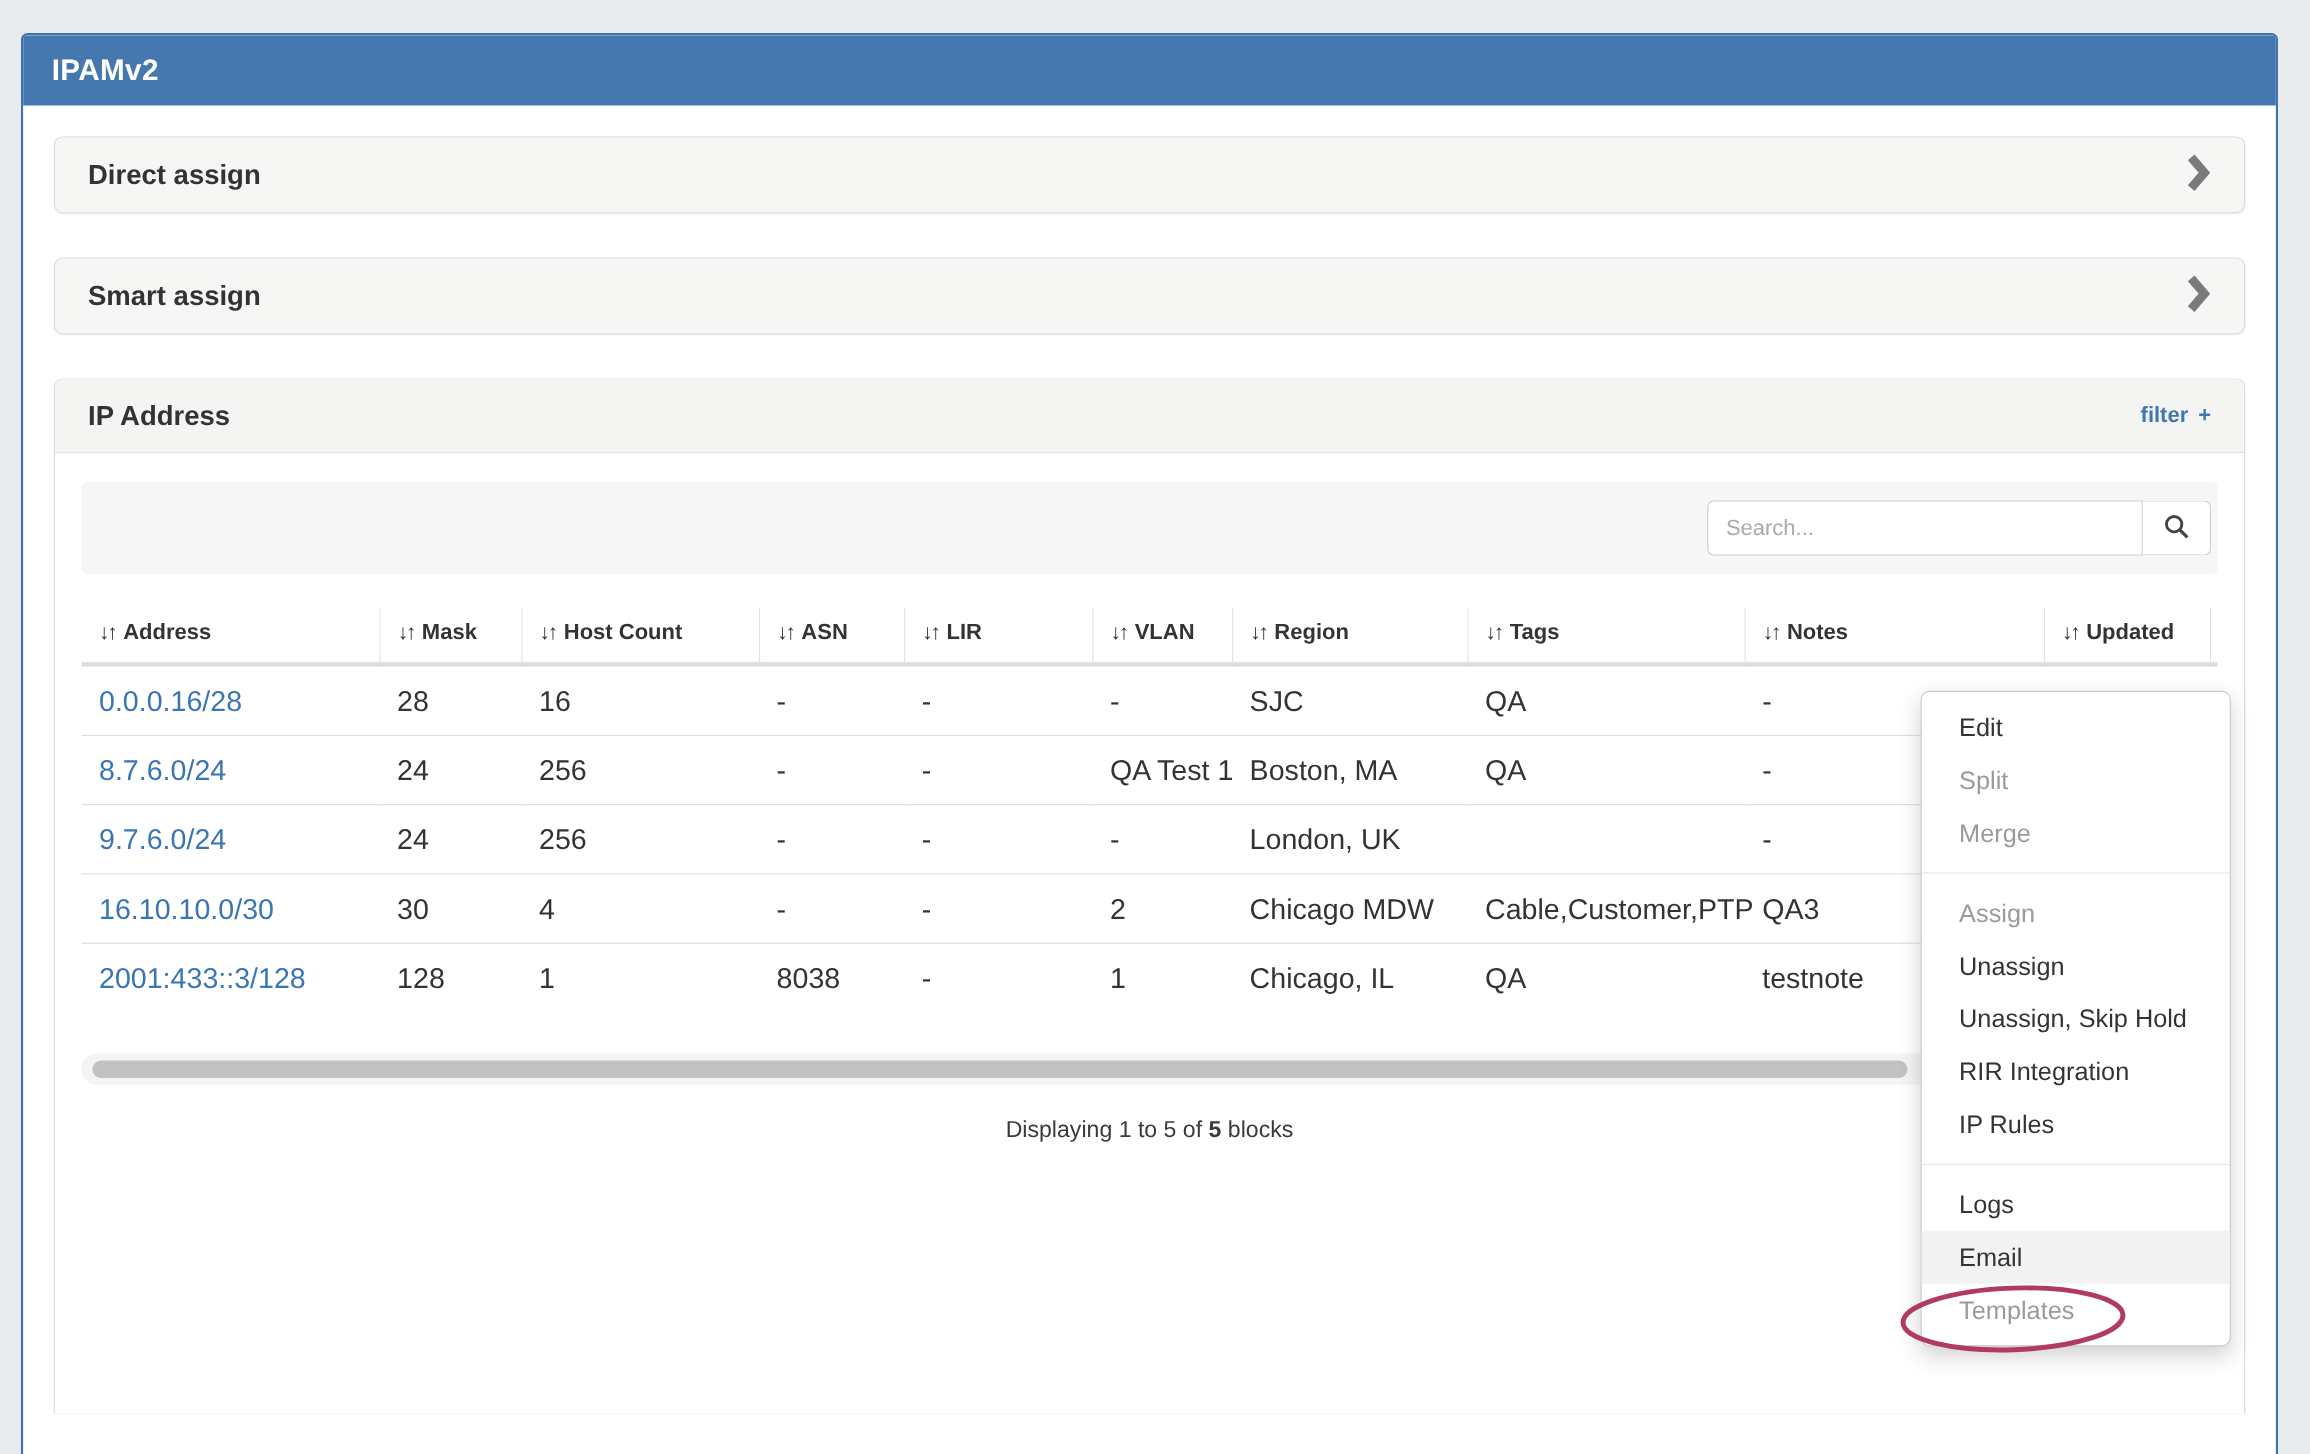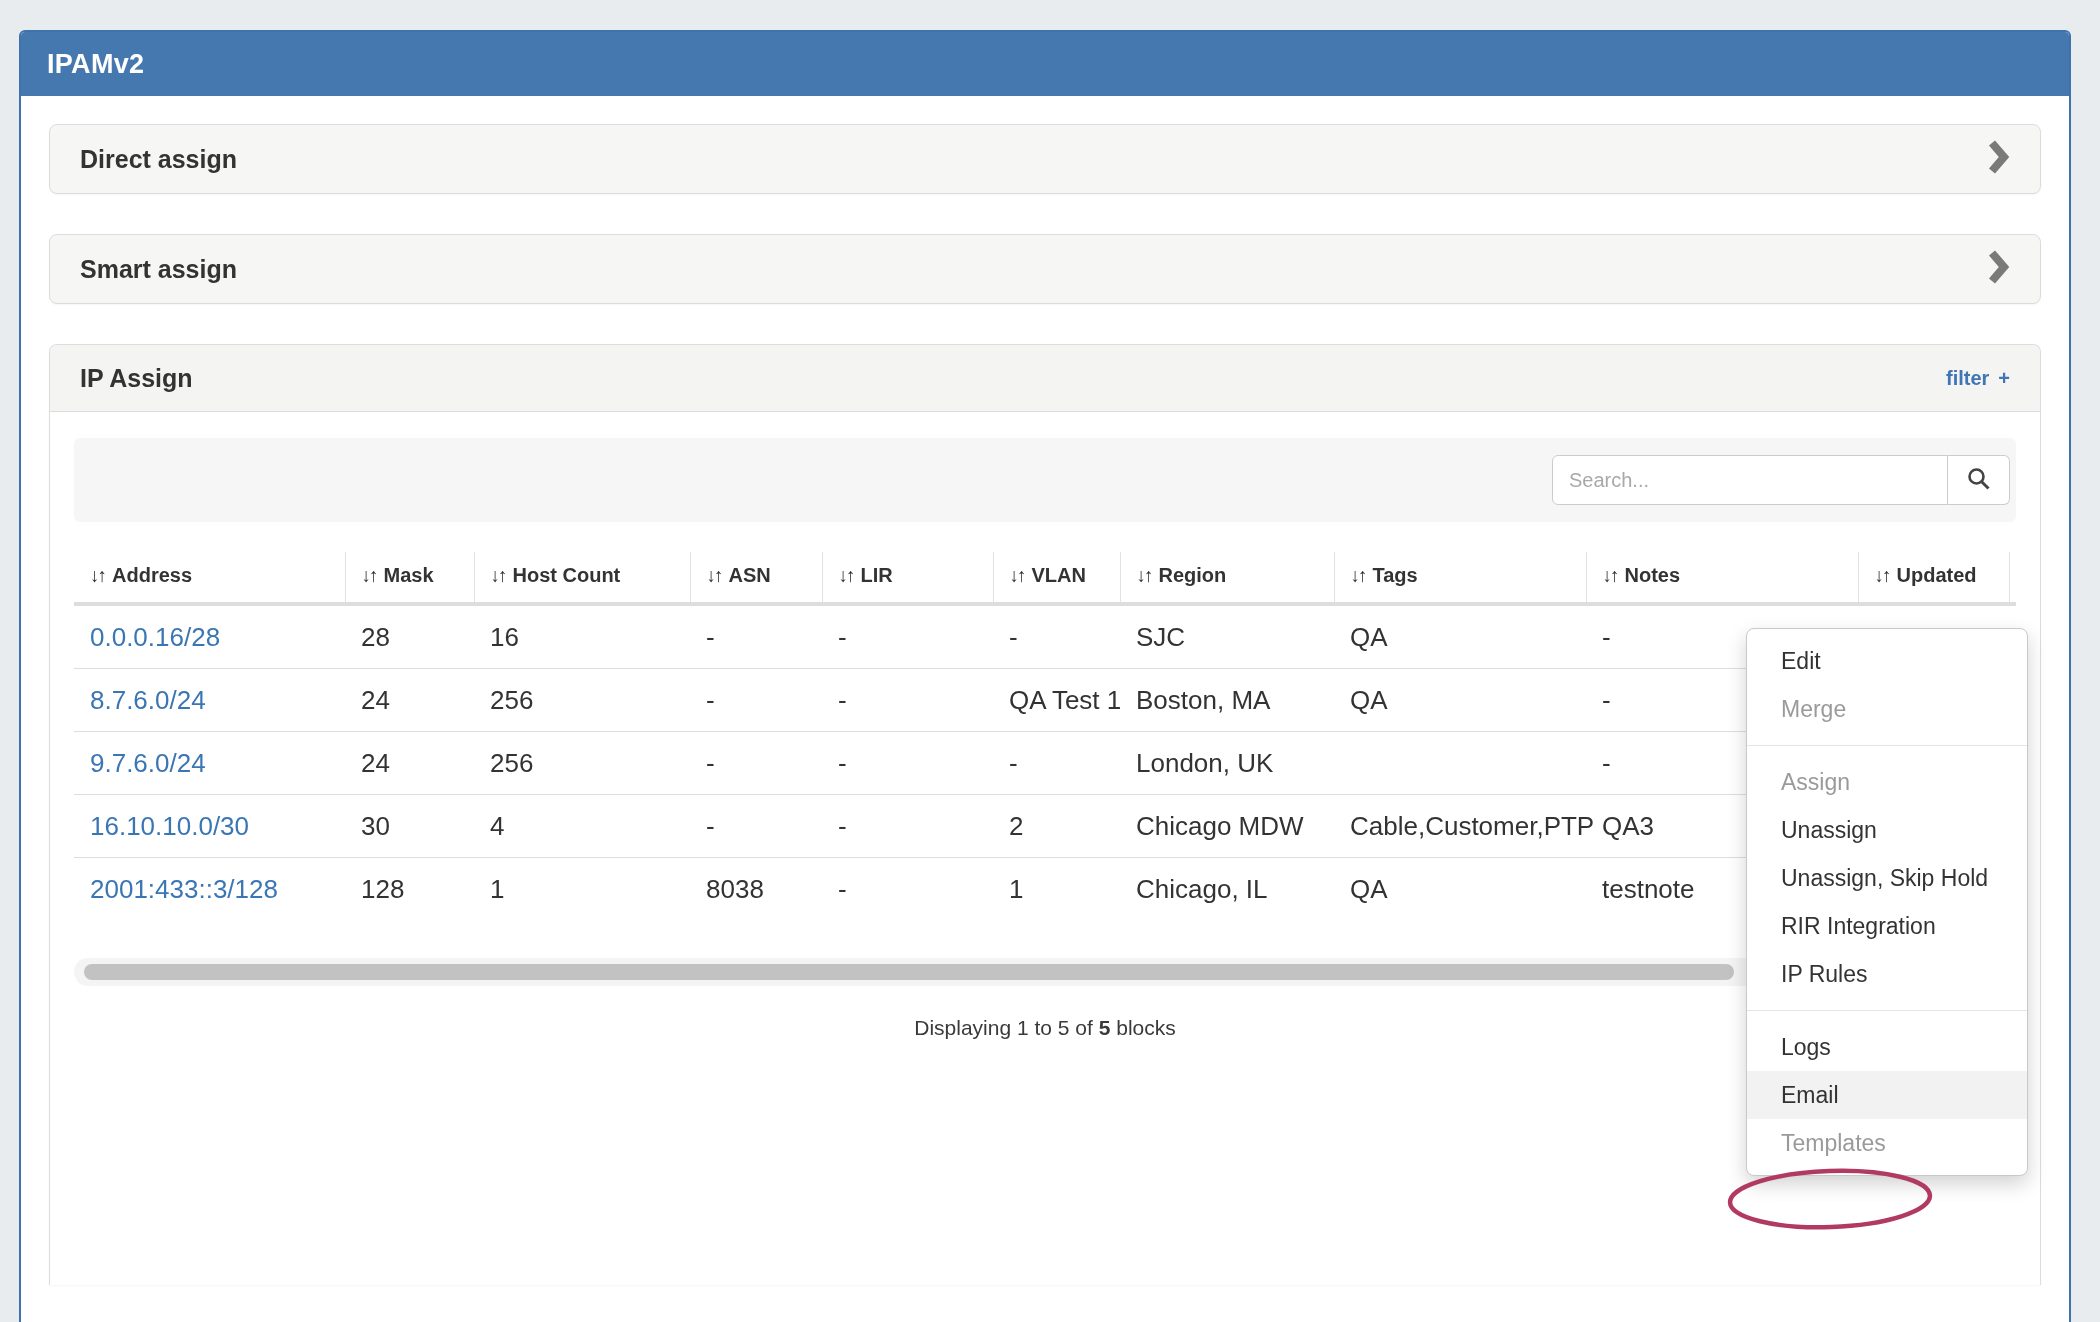--- a/index.html
+++ b/index.html
@@ -116,21 +116,21 @@
       <span class="collapse-title">Smart assign</span>
       <span class="chev">
         <svg width="22" height="36" viewBox="0 0 22 36">
             <path d="M4 4 L16 18 L4 32" fill="none" stroke="#7a7a7a" stroke-width="8"></path>
           </svg>
       </span>
     </div>
 
     <div class="ipblocks">
       <div class="ipblocks-heading">
-        <span class="ipblocks-title">IP Assign</span>
+        <span class="ipblocks-title">IP Address</span>
         <a class="filter-link">
           <span>filter</span>
           <span>+</span>
         </a>
       </div>
 
       <div class="ipblocks-body">
         <div class="toolbar">
           <div class="search-group">
             <input class="search-input" type="text" placeholder="Search..." style="">
@@ -255,20 +255,21 @@
           <span>blocks</span>
         </div>
       </div>
     </div>
 
   </div>
 </div>
 
 <ul class="ctx-menu">
   <li class="item">Edit</li>
+  <li class="item disabled">Split</li>
   <li class="item disabled">Merge</li>
   <li class="divider"></li>
   <li class="item disabled">Assign</li>
   <li class="item">Unassign</li>
   <li class="item">Unassign, Skip Hold</li>
   <li class="item">RIR Integration</li>
   <li class="item">IP Rules</li>
   <li class="divider"></li>
   <li class="item">Logs</li>
   <li class="item hl">Email</li>

